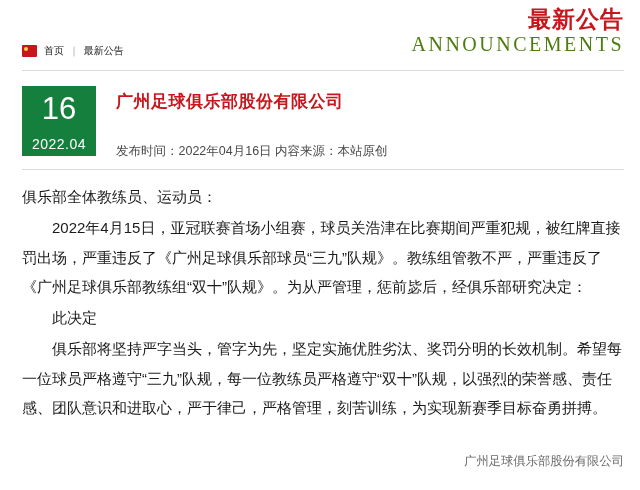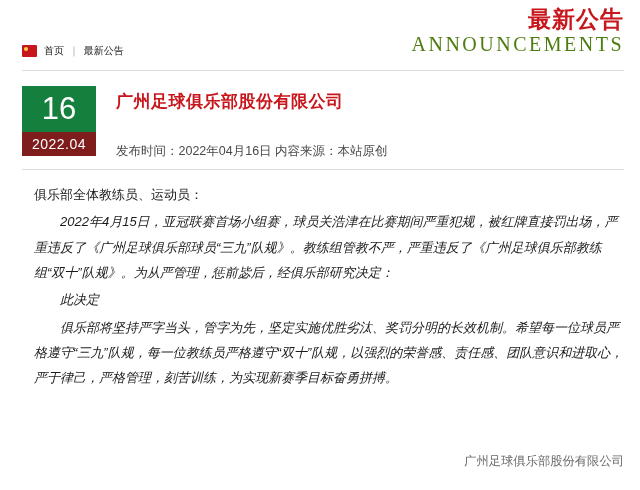--- a/index.html
+++ b/index.html
@@ -102,21 +102,21 @@
     font-family: "Liberation Sans", sans-serif;
   }
   .date-day {
     background: #15803d;
     font-size: 31px;
     line-height: 46px;
     height: 46px;
     font-weight: normal;
   }
   .date-month {
-    background: #7f1d1d;
+    background: #15803d;
     font-size: 14px;
     line-height: 24px;
     height: 24px;
     letter-spacing: 0.5px;
   }
   .title-main {
     position: absolute;
     left: 94px;
     top: 4px;
     color: #c8161d;
@@ -136,28 +136,28 @@
     position: absolute;
     left: 0;
     right: 0;
     bottom: -6px;
     height: 1px;
     background: #dcdcdc;
   }
 
   
   .body {
-    margin: 18px 16px 0 34px;
+    margin: 18px 16px 0 22px;
     color: #1a1a1a;
-    font-size: 13px;
+    font-size: 15px;
     line-height: 1.95;
     font-family: "Liberation Sans", sans-serif;
   }
   .body p { margin: 0 0 2px 0; }
-  .p-indent { text-indent: 2em; font-style: italic; }
+  .p-indent { text-indent: 2em; }
   .p-bold { font-weight: bold; text-indent: 2em; }
 
   
   .footer {
     position: absolute;
     right: 16px;
     bottom: 20px;
     color: #6a6a6a;
     font-size: 12.3px;
   }

